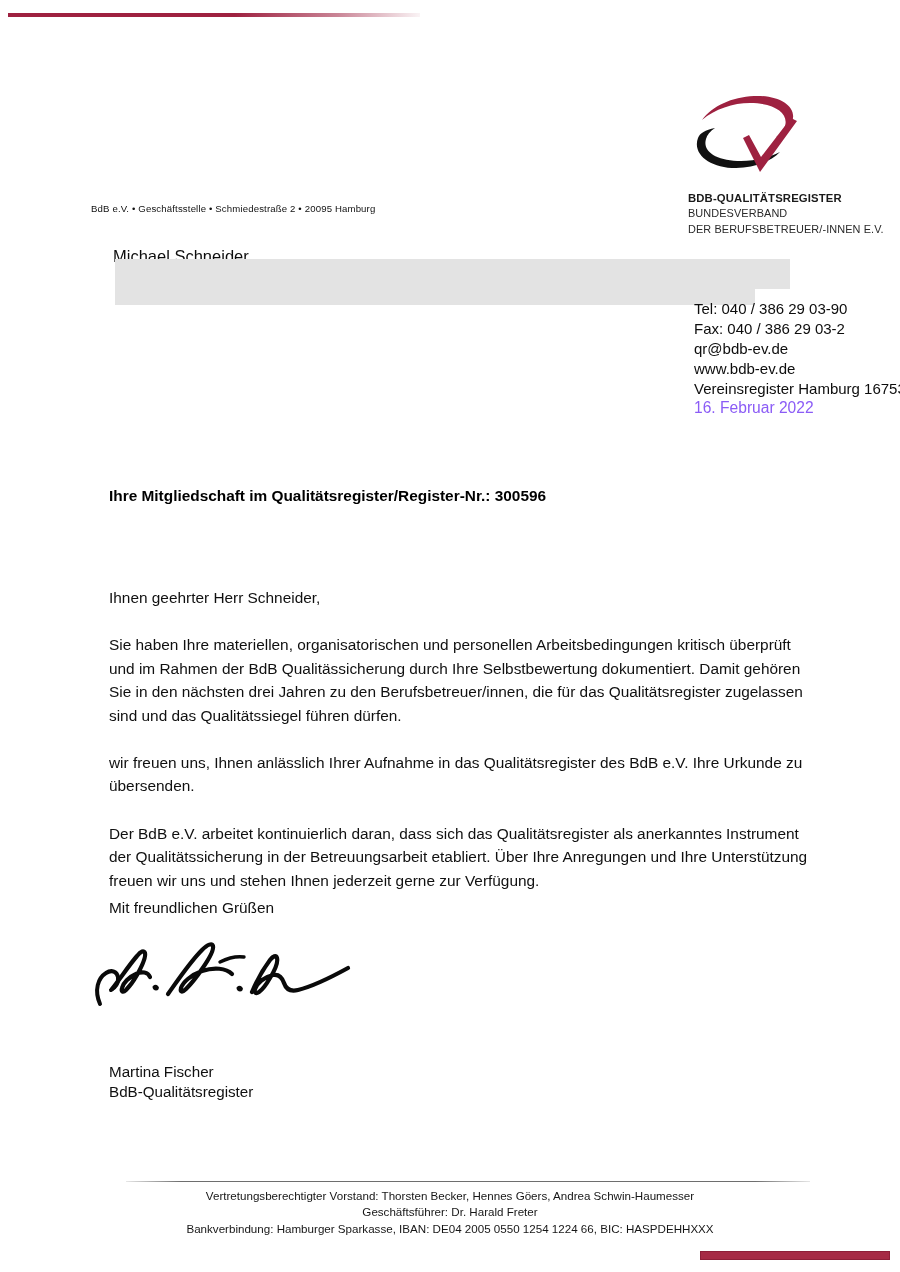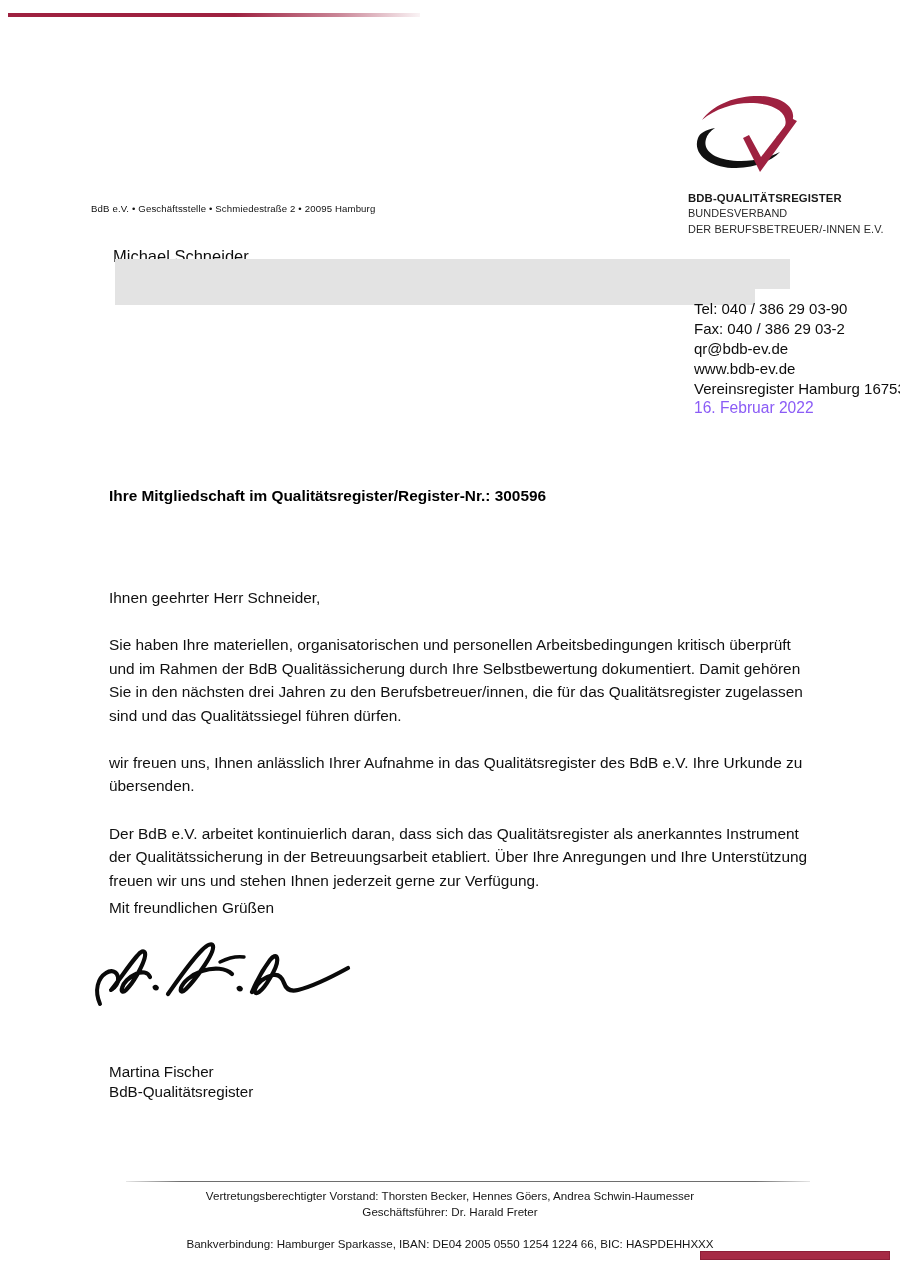--- a/index.html
+++ b/index.html
@@ -196,21 +196,21 @@
   .footer {
     position: absolute;
     left: 0;
     top: 1188px;
     width: 900px;
     text-align: center;
     font-size: 11.6px;
     line-height: 1.42;
     color: #161616;
   }
-  .footer .bank { margin-top: 15px; }
+  .footer .bank { }
 </style>
 </head>
 <body>
 
 <div id="page">
 
   <div class="rule-top"></div>
   <div class="rule-bottom"></div>
 
   <div class="logo-wrap">

